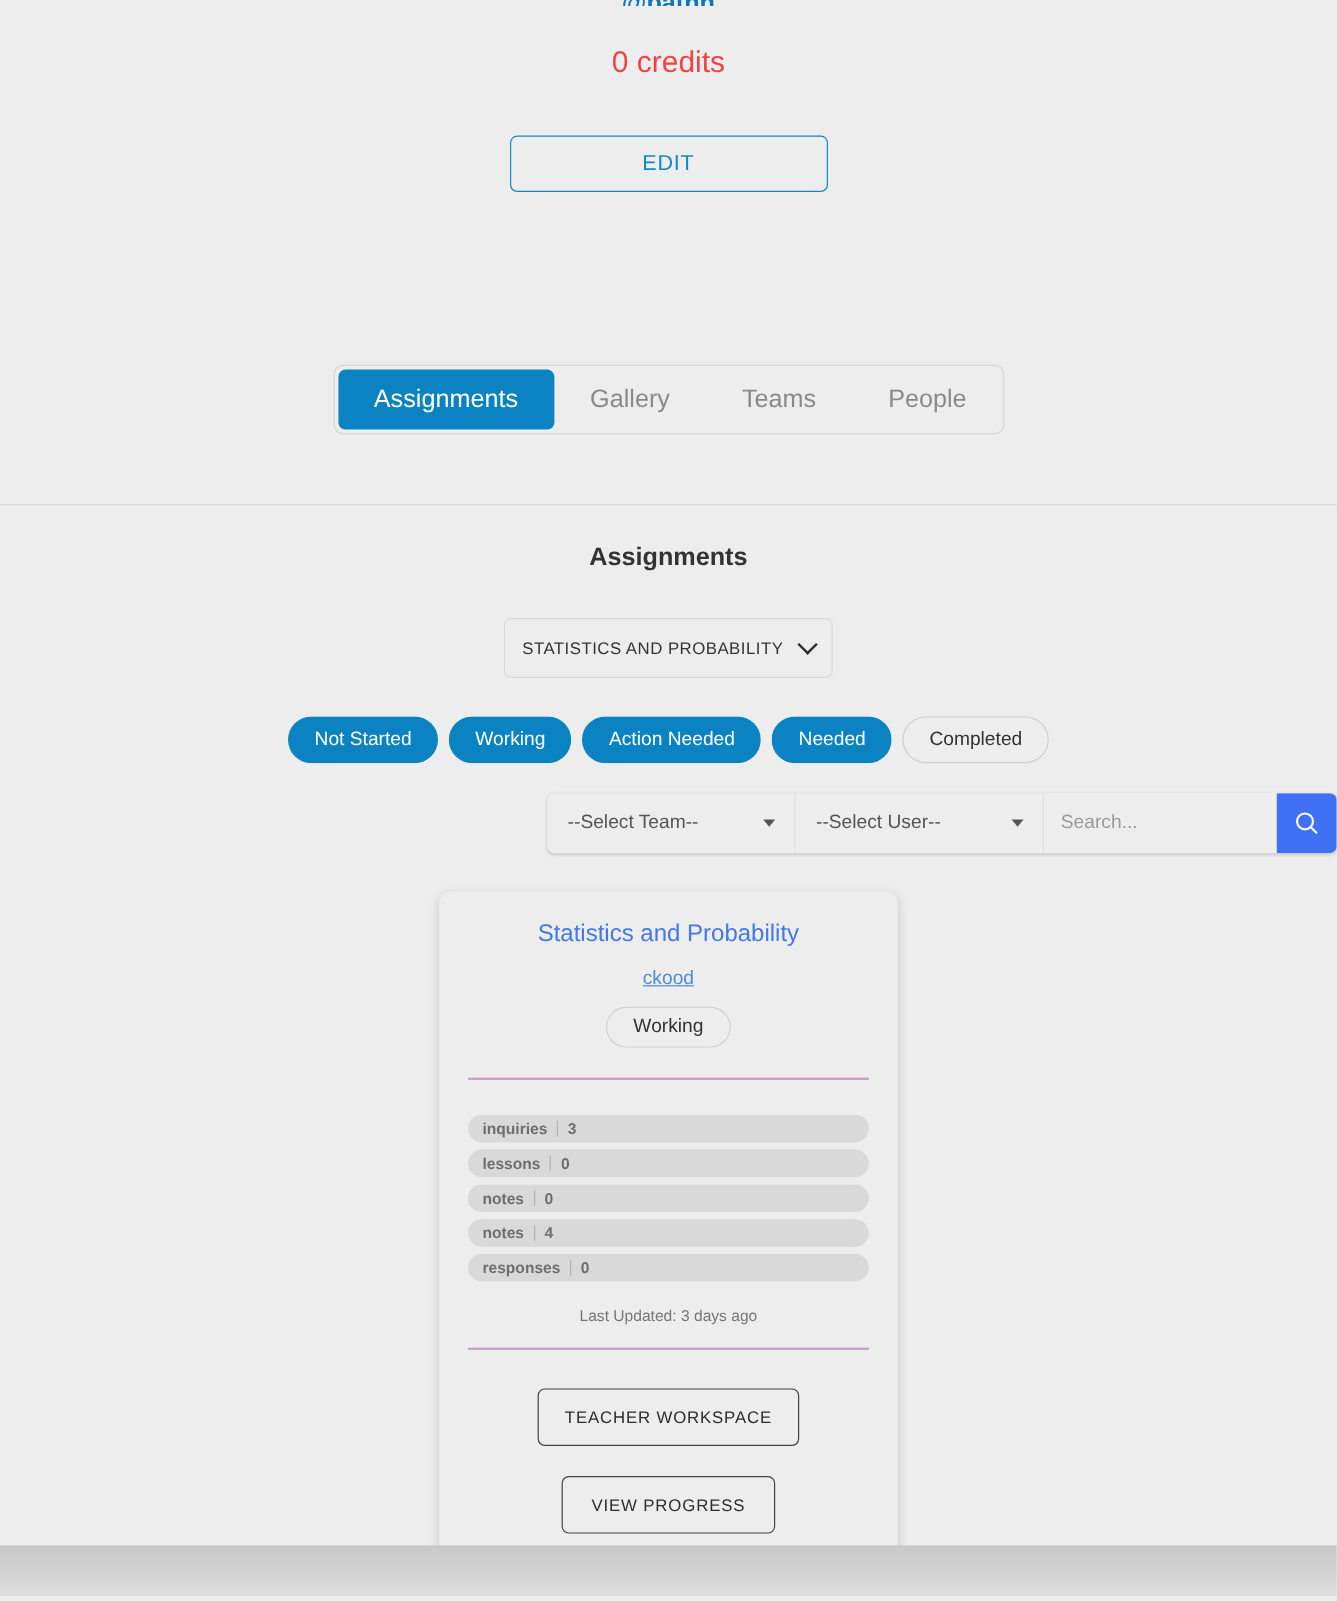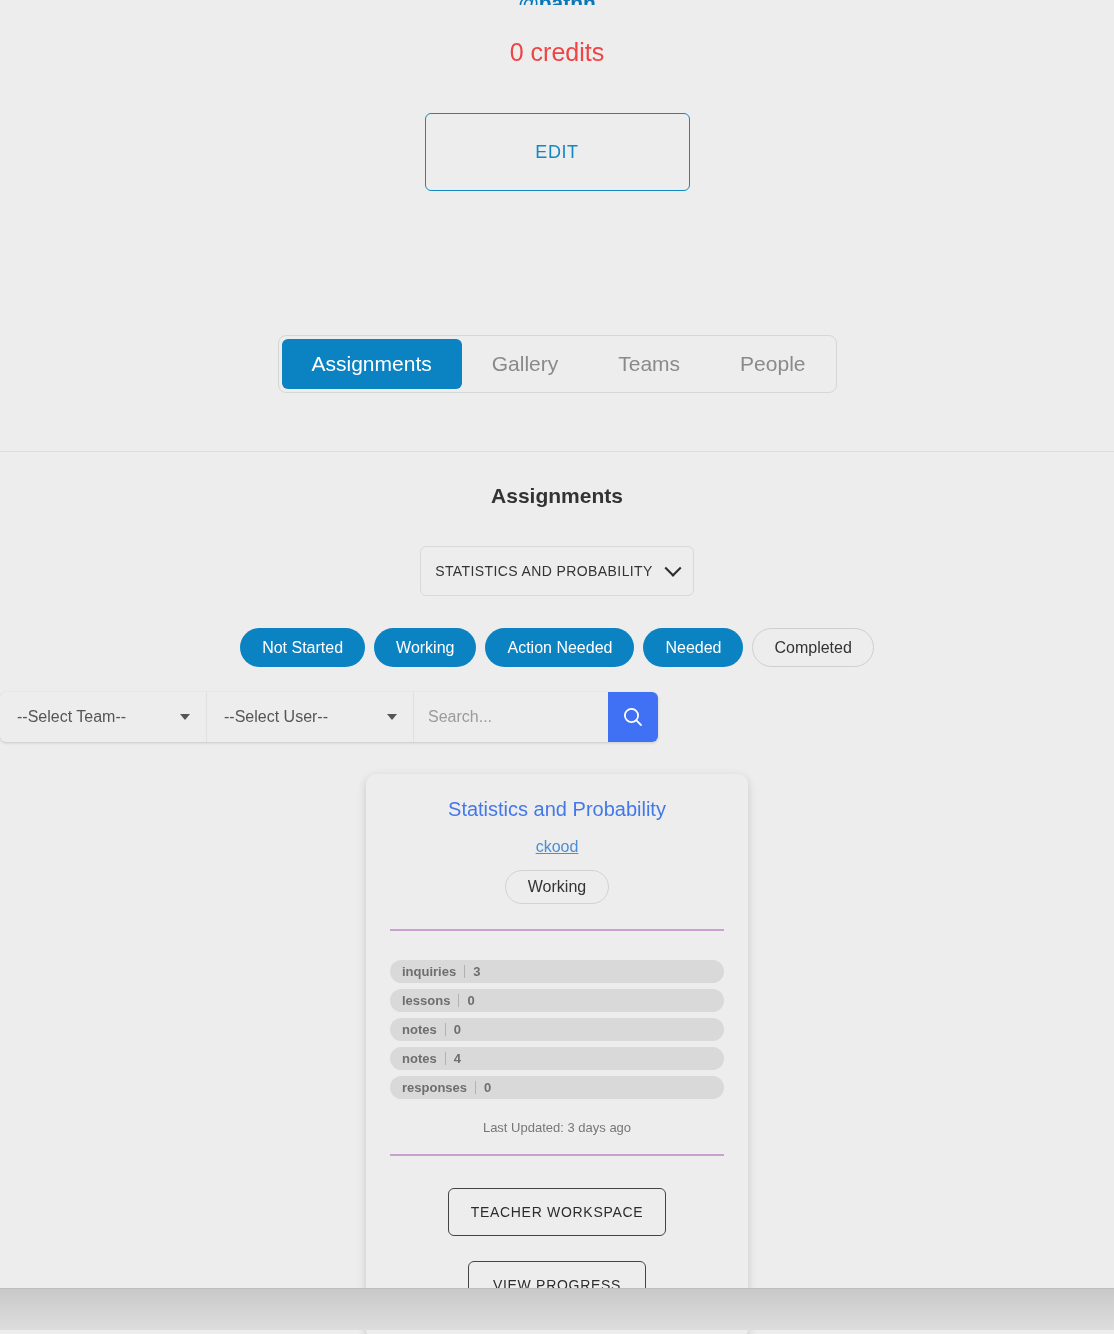--- a/index.html
+++ b/index.html
@@ -28,21 +28,21 @@
   }
   .credits {
     color: #ef4444;
     font-size: 25px;
     margin-top: 32px;
     line-height: 30px;
   }
   .edit-btn {
     display: block;
     width: 265px;
-    height: 78px;
+    height: 47px;
     margin: 46px auto 0;
     background: transparent;
     border: 1px solid #1189c4;
     border-radius: 6px;
     color: #1189c4;
     font-size: 18px;
     letter-spacing: 0.6px;
     font-family: "Liberation Sans", sans-serif;
     cursor: pointer;
   }
@@ -123,21 +123,21 @@
     border: 1px solid transparent;
     cursor: pointer;
     font-family: "Liberation Sans", sans-serif;
   }
   .pill.on { background: #0b82c1; color: #ffffff; }
   .pill.off { background: transparent; color: #333333; border-color: #cfcfcf; }
 
   
   .filters {
     display: flex;
-    justify-content: flex-start;
+    justify-content: flex-end;
     margin-top: 25px;
   }
   .filters-inner {
     display: flex;
     height: 50px;
     border-radius: 6px;
     background: #ededed;
     box-shadow: 0 1px 3px rgba(0,0,0,0.16);
     overflow: hidden;
   }

